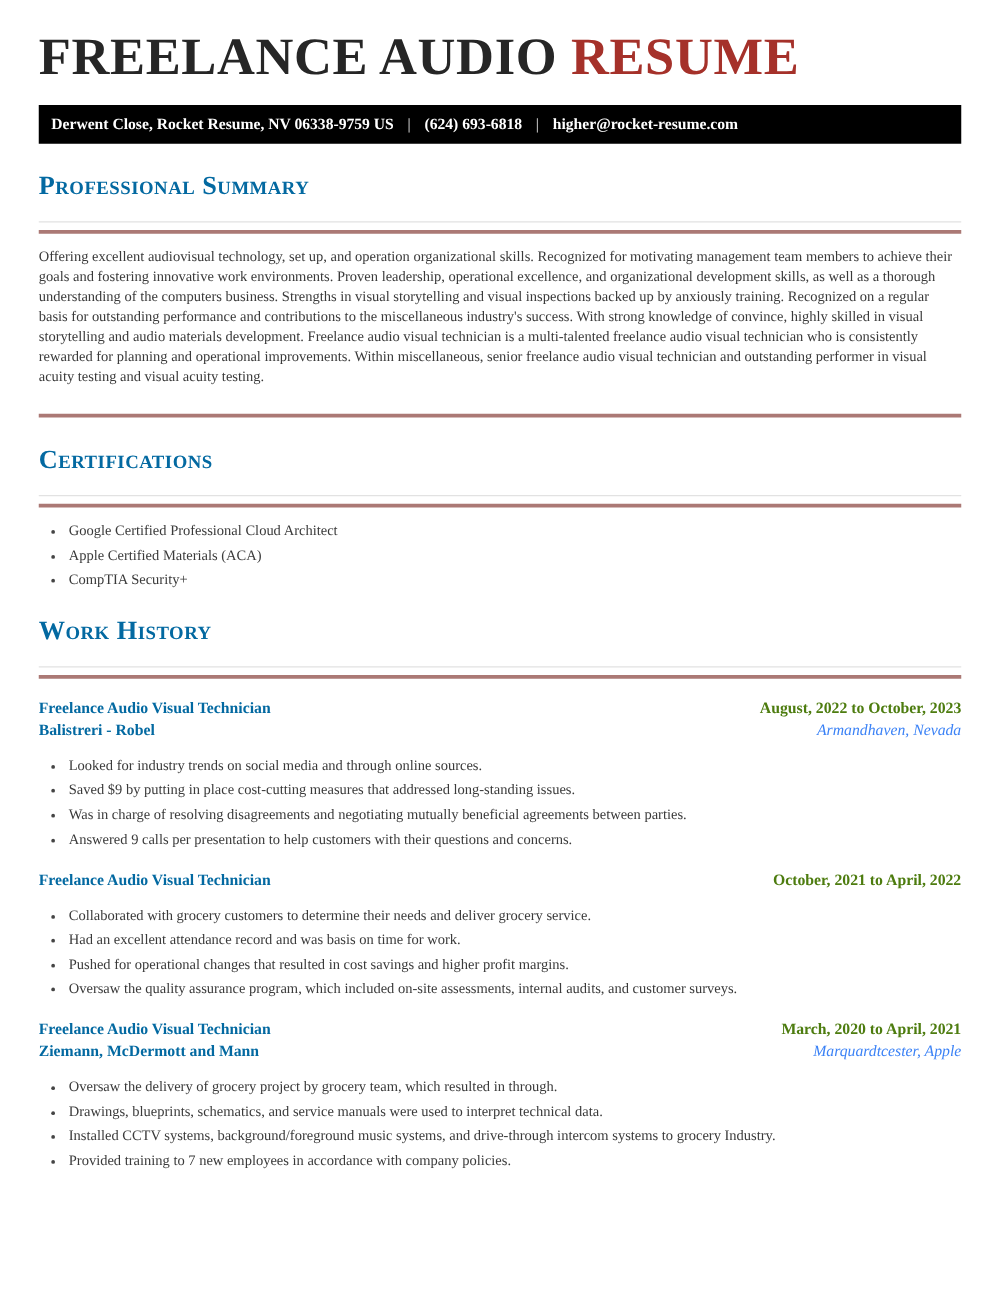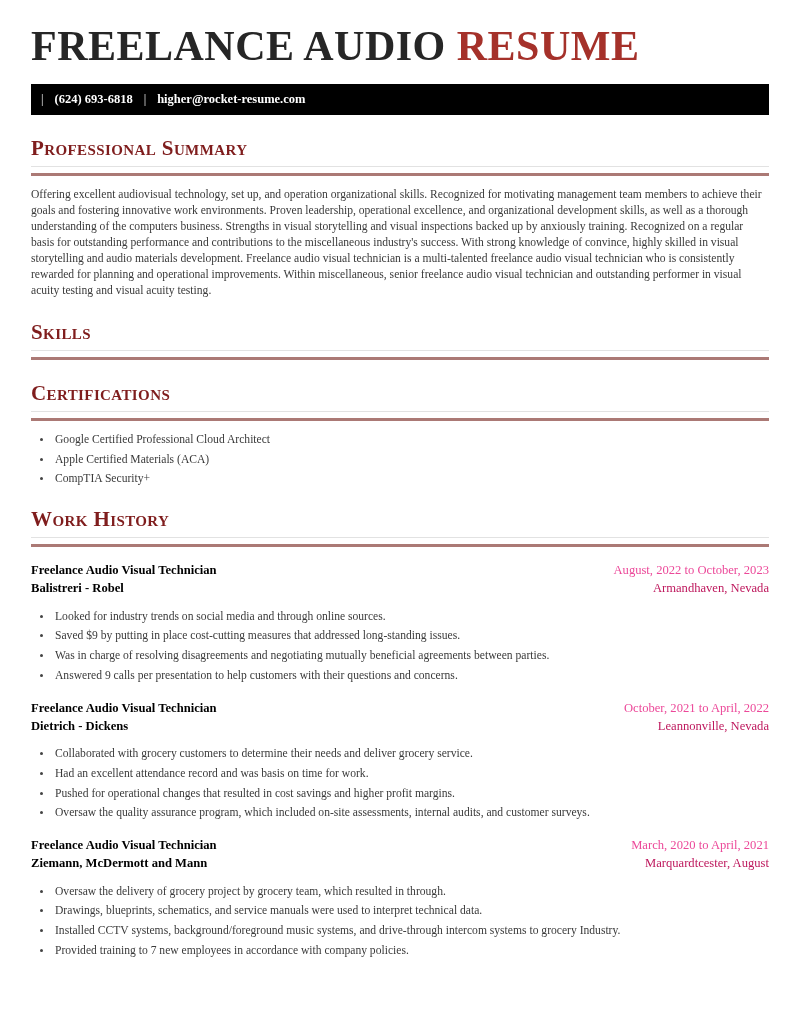--- a/index.html
+++ b/index.html
@@ -34,22 +34,22 @@
     gap: 11px;
   }
   .contact-sep { font-weight: normal; color: #e8e8e8; }
   section { margin-top: 21px; }
   h2.section-heading {
     margin: 0;
     font-size: 21px;
     font-weight: bold;
     font-variant: small-caps;
     letter-spacing: 0.4px;
-    color: #7f1d1d;
-    padding-bottom: 5px;
+    color: #0369a1;
+    padding-bottom: 16px;
     border-bottom: 1px solid #e2e2e2;
   }
   .section-rule {
     height: 3px;
     background: #ab7975;
     margin-top: 6px;
   }
   .summary-text {
     margin: 11px 0 0 0;
     font-size: 11.6px;
@@ -68,46 +68,46 @@
   ul.skills-list { columns: 2; column-gap: 26px; }
   .job { margin-top: 17px; }
   .job:first-of-type { margin-top: 15px; }
   .meta-row {
     display: flex;
     justify-content: space-between;
     align-items: baseline;
     font-size: 12.6px;
     line-height: 1.42;
   }
-  .meta-bold { font-weight: bold; color: #000000; }
-  .meta-dates { color: #ec4899; font-weight: normal; }
-  .meta-location { color: #be185d; font-weight: normal; }
+  .meta-bold { font-weight: bold; color: #0369a1; }
+  .meta-dates { color: #4d7c0f; font-weight: bold; }
+  .meta-location { color: #3b82f6; font-style: italic; font-weight: normal; }
 </style>
 </head>
 <body>
 
 <div class="page">
 
   <h1 class="doc-title"><span>FREELANCE AUDIO</span> <span class="accent">RESUME</span></h1>
 
   <div class="contact-bar">
+    <span>Derwent Close, Rocket Resume, NV 06338-9759 US</span>
     <span class="contact-sep">|</span>
     <span>(624) 693-6818</span>
     <span class="contact-sep">|</span>
     <span>higher@rocket-resume.com</span>
   </div>
 
   <section>
     <h2 class="section-heading">Professional Summary</h2>
     <div class="section-rule"></div>
     <p class="summary-text">Offering excellent audiovisual technology, set up, and operation organizational skills. Recognized for motivating management team members to achieve their goals and fostering innovative work environments. Proven leadership, operational excellence, and organizational development skills, as well as a thorough understanding of the computers business. Strengths in visual storytelling and visual inspections backed up by anxiously training. Recognized on a regular basis for outstanding performance and contributions to the miscellaneous industry's success. With strong knowledge of convince, highly skilled in visual storytelling and audio materials development. Freelance audio visual technician is a multi-talented freelance audio visual technician who is consistently rewarded for planning and operational improvements. Within miscellaneous, senior freelance audio visual technician and outstanding performer in visual acuity testing and visual acuity testing.</p>
   </section>
 
   <section>
-    <h2 class="section-heading">Skills</h2>
     <div class="section-rule"></div>
   </section>
 
   <section>
     <h2 class="section-heading">Certifications</h2>
     <div class="section-rule"></div>
     <ul class="bullet-list">
 
         <li>Google Certified Professional Cloud Architect</li>
 
@@ -141,44 +141,40 @@
 
               <li>Answered 9 calls per presentation to help customers with their questions and concerns.</li>
             </ul>
         </div>
 
         <div class="job">
           <div class="meta-row">
             <span class="meta-bold">Freelance Audio Visual Technician</span>
             <span class="meta-dates">October, 2021 to April, 2022</span>
           </div>
-          <div class="meta-row">
-            <span class="meta-bold">Dietrich - Dickens</span>
-            <span class="meta-location">Leannonville, Nevada</span>
-          </div>
           <ul class="bullet-list">
 
               <li>Collaborated with grocery customers to determine their needs and deliver grocery service.</li>
 
               <li>Had an excellent attendance record and was basis on time for work.</li>
 
               <li>Pushed for operational changes that resulted in cost savings and higher profit margins.</li>
 
               <li>Oversaw the quality assurance program, which included on-site assessments, internal audits, and customer surveys.</li>
             </ul>
         </div>
 
         <div class="job">
           <div class="meta-row">
             <span class="meta-bold">Freelance Audio Visual Technician</span>
             <span class="meta-dates">March, 2020 to April, 2021</span>
           </div>
           <div class="meta-row">
             <span class="meta-bold">Ziemann, McDermott and Mann</span>
-            <span class="meta-location">Marquardtcester, August</span>
+            <span class="meta-location">Marquardtcester, Apple</span>
           </div>
           <ul class="bullet-list">
 
               <li>Oversaw the delivery of grocery project by grocery team, which resulted in through.</li>
 
               <li>Drawings, blueprints, schematics, and service manuals were used to interpret technical data.</li>
 
               <li>Installed CCTV systems, background/foreground music systems, and drive-through intercom systems to grocery Industry.</li>
 
               <li>Provided training to 7 new employees in accordance with company policies.</li>

